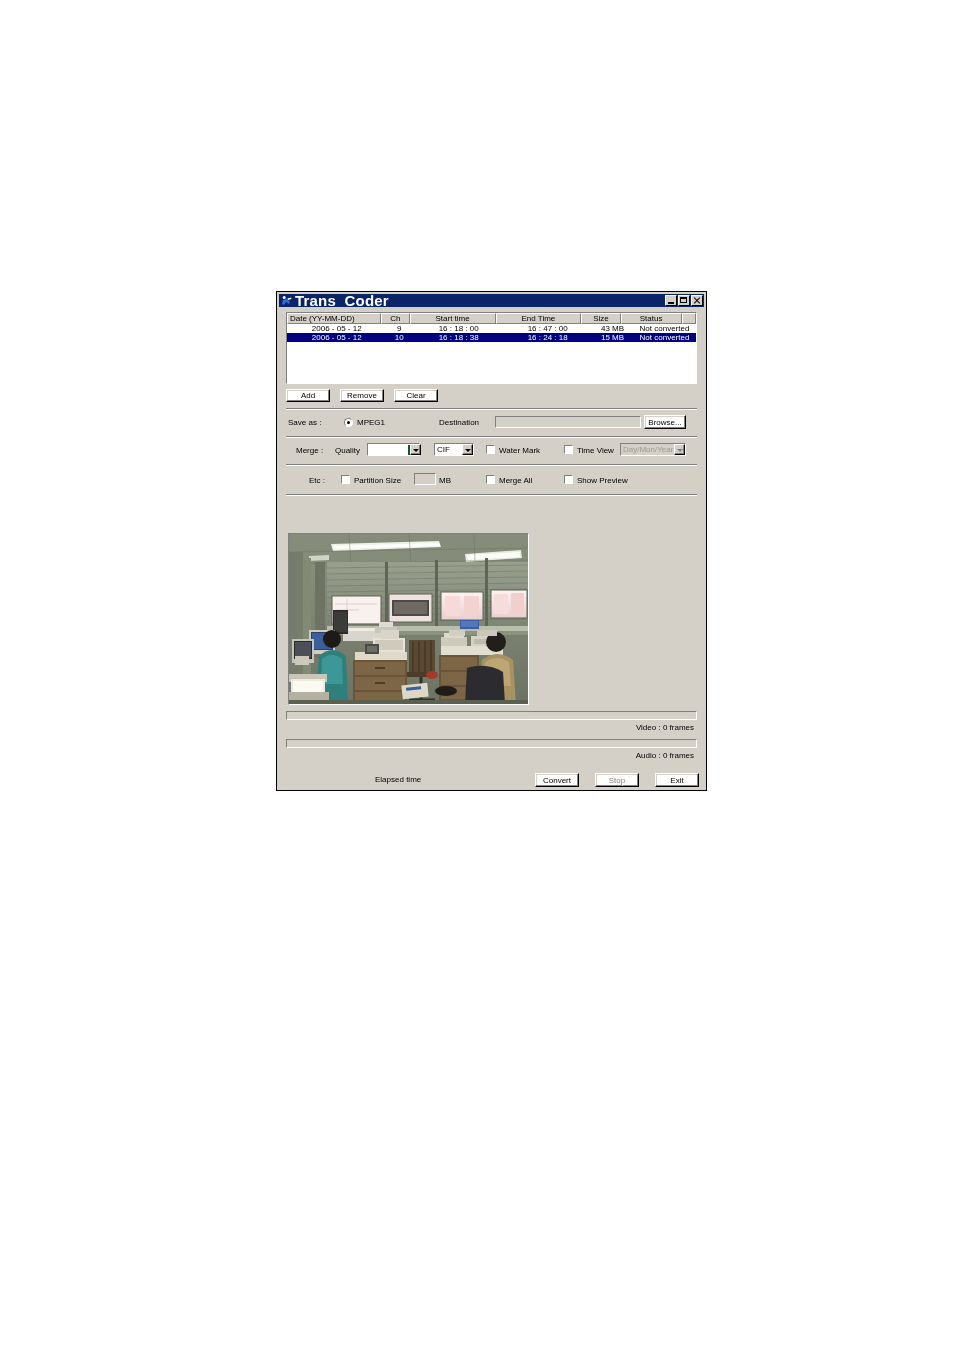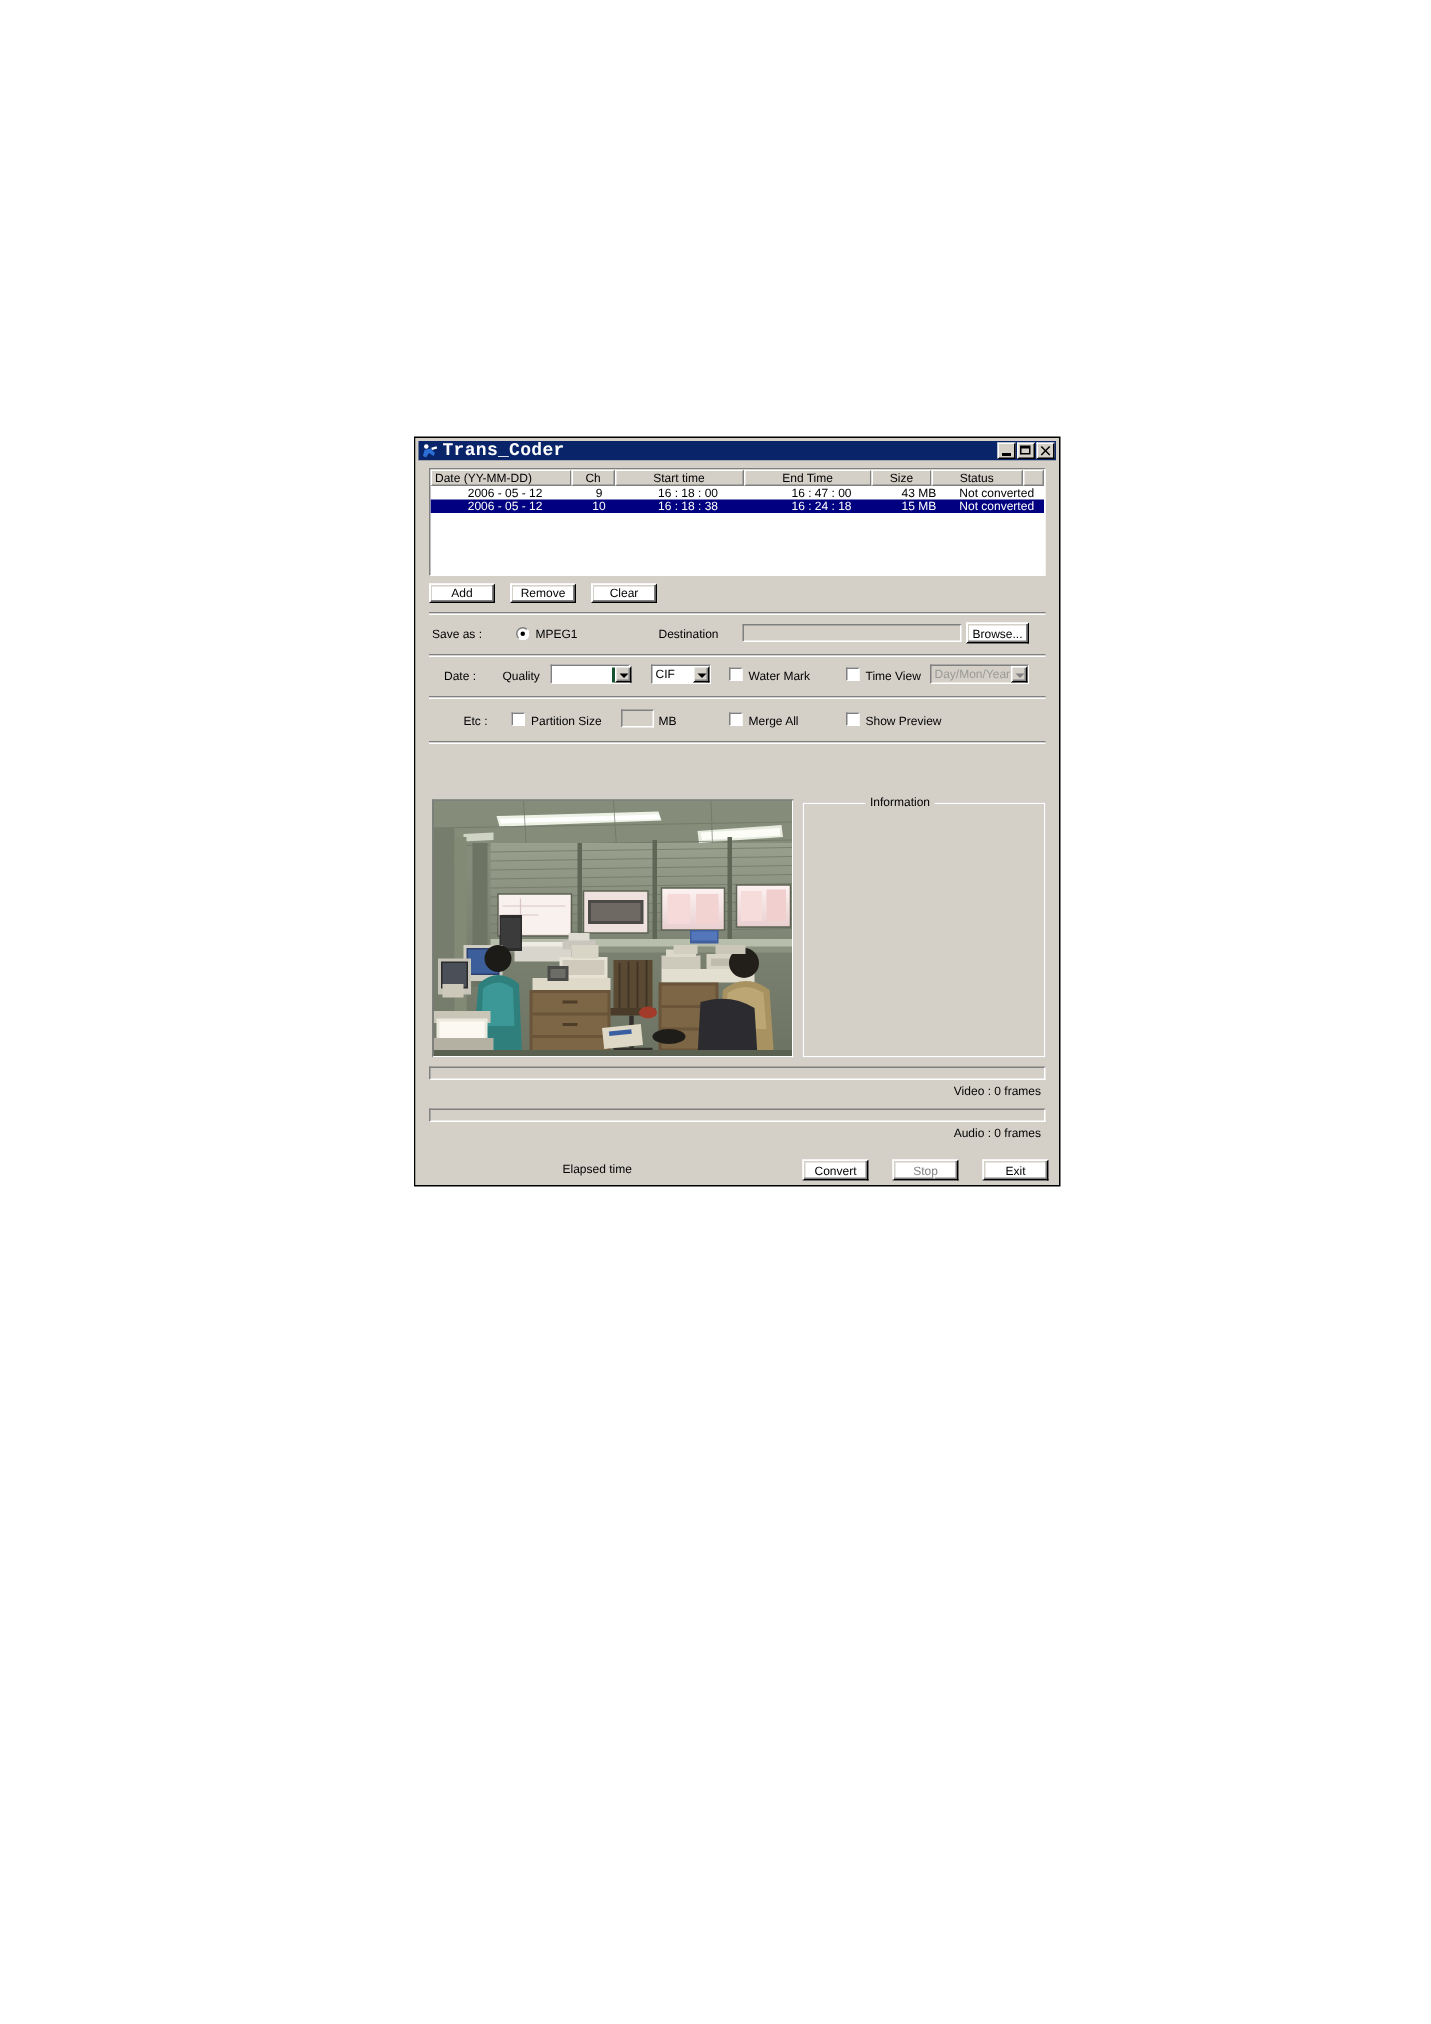--- a/index.html
+++ b/index.html
@@ -22,22 +22,22 @@
   .titlebar{
     height:13px;background:#0a246a;
     display:flex;align-items:center;
     padding:0 1px 0 2px;
   }
   .title-icon{
     width:11px;height:11px;margin-right:3px;flex:0 0 auto;
     background:#0a246a;position:relative;
   }
   .title-text{
-    color:#fff;font-size:12px;font-weight:bold;
-    font-family:Liberation Mono, monospace;
+    color:#fff;font-size:15px;font-weight:bold;
+    font-family:Liberation Sans, sans-serif;
     letter-spacing:.2px;white-space:nowrap;flex:1 1 auto;
     line-height:13px;
   }
   .title-btns{display:flex;gap:1px;align-items:center;flex:0 0 auto;}
   .tbtn{
     width:12px;height:11px;background:#d4d0c8;
     border:1px solid;border-color:#fff #000 #000 #fff;
     position:relative;box-sizing:border-box;
   }
   .tbtn i{position:absolute;background:#000;display:block;}
@@ -260,21 +260,21 @@
           <i></i>
         </span>
       <span class="lbl" style="left:78px;top:111px">MPEG1</span>
 
       <span class="lbl" style="left:160px;top:111px">Destination</span>
       <div class="textbox" style="left:216px;top:109px;width:146px;height:12px"></div>
       <div class="btn" style="position:absolute;left:365px;top:108px;width:42px;height:14px">Browse...</div>
 
       <div class="sep" style="top:129px"></div>
 
-      <span class="lbl" style="left:17px;top:139px">Date :</span>
+      <span class="lbl" style="left:17px;top:139px">Merge :</span>
       <span class="lbl" style="left:56px;top:139px">Quality</span>
 
       <div class="combo" style="left:88px;top:136px;width:53px">
         <span class="cval hl">Very High</span>
         <span class="carrow"></span>
       </div>
 
       <div class="combo" style="left:155px;top:136px;width:40px">
         <span class="cval">CIF</span>
         <span class="carrow"></span>
@@ -461,25 +461,20 @@
           <rect x="4" y="147" width="30" height="13" fill="#fbf9f1"></rect>
           <rect x="0" y="158" width="40" height="12" fill="#b4b1a3"></rect>
           <rect x="6" y="122" width="14" height="9" fill="#cdc9ba"></rect>
           <rect x="160" y="96" width="16" height="6" fill="#d2cfc0"></rect>
           <rect x="188" y="96" width="20" height="6" fill="#cac7b8"></rect>
 
           <rect x="0" y="166" width="239" height="4" fill="#5a6151"></rect>
         </svg>
       </div>
 
-      <div class="groupbox">
-        <span class="gb-inner"></span>
-        <span class="gb-title">Information</span>
-        <div style="position:absolute;left:4px;top:8px;right:4px;bottom:4px;font-size:8px;line-height:10px;overflow:hidden;"></div>
-      </div>
 
       <div class="progress" style="top:404px;width:411px"></div>
       <span class="prog-label" style="position:absolute;right:10px;top:416px">Video : 0 frames</span>
 
       <div class="progress" style="top:432px;width:411px"></div>
       <span class="prog-label" style="position:absolute;right:10px;top:444px">Audio : 0 frames</span>
 
       <span class="lbl" style="left:96px;top:468px">Elapsed time</span>
       <span class="lbl" style="left:152px;top:468px"></span>
 

